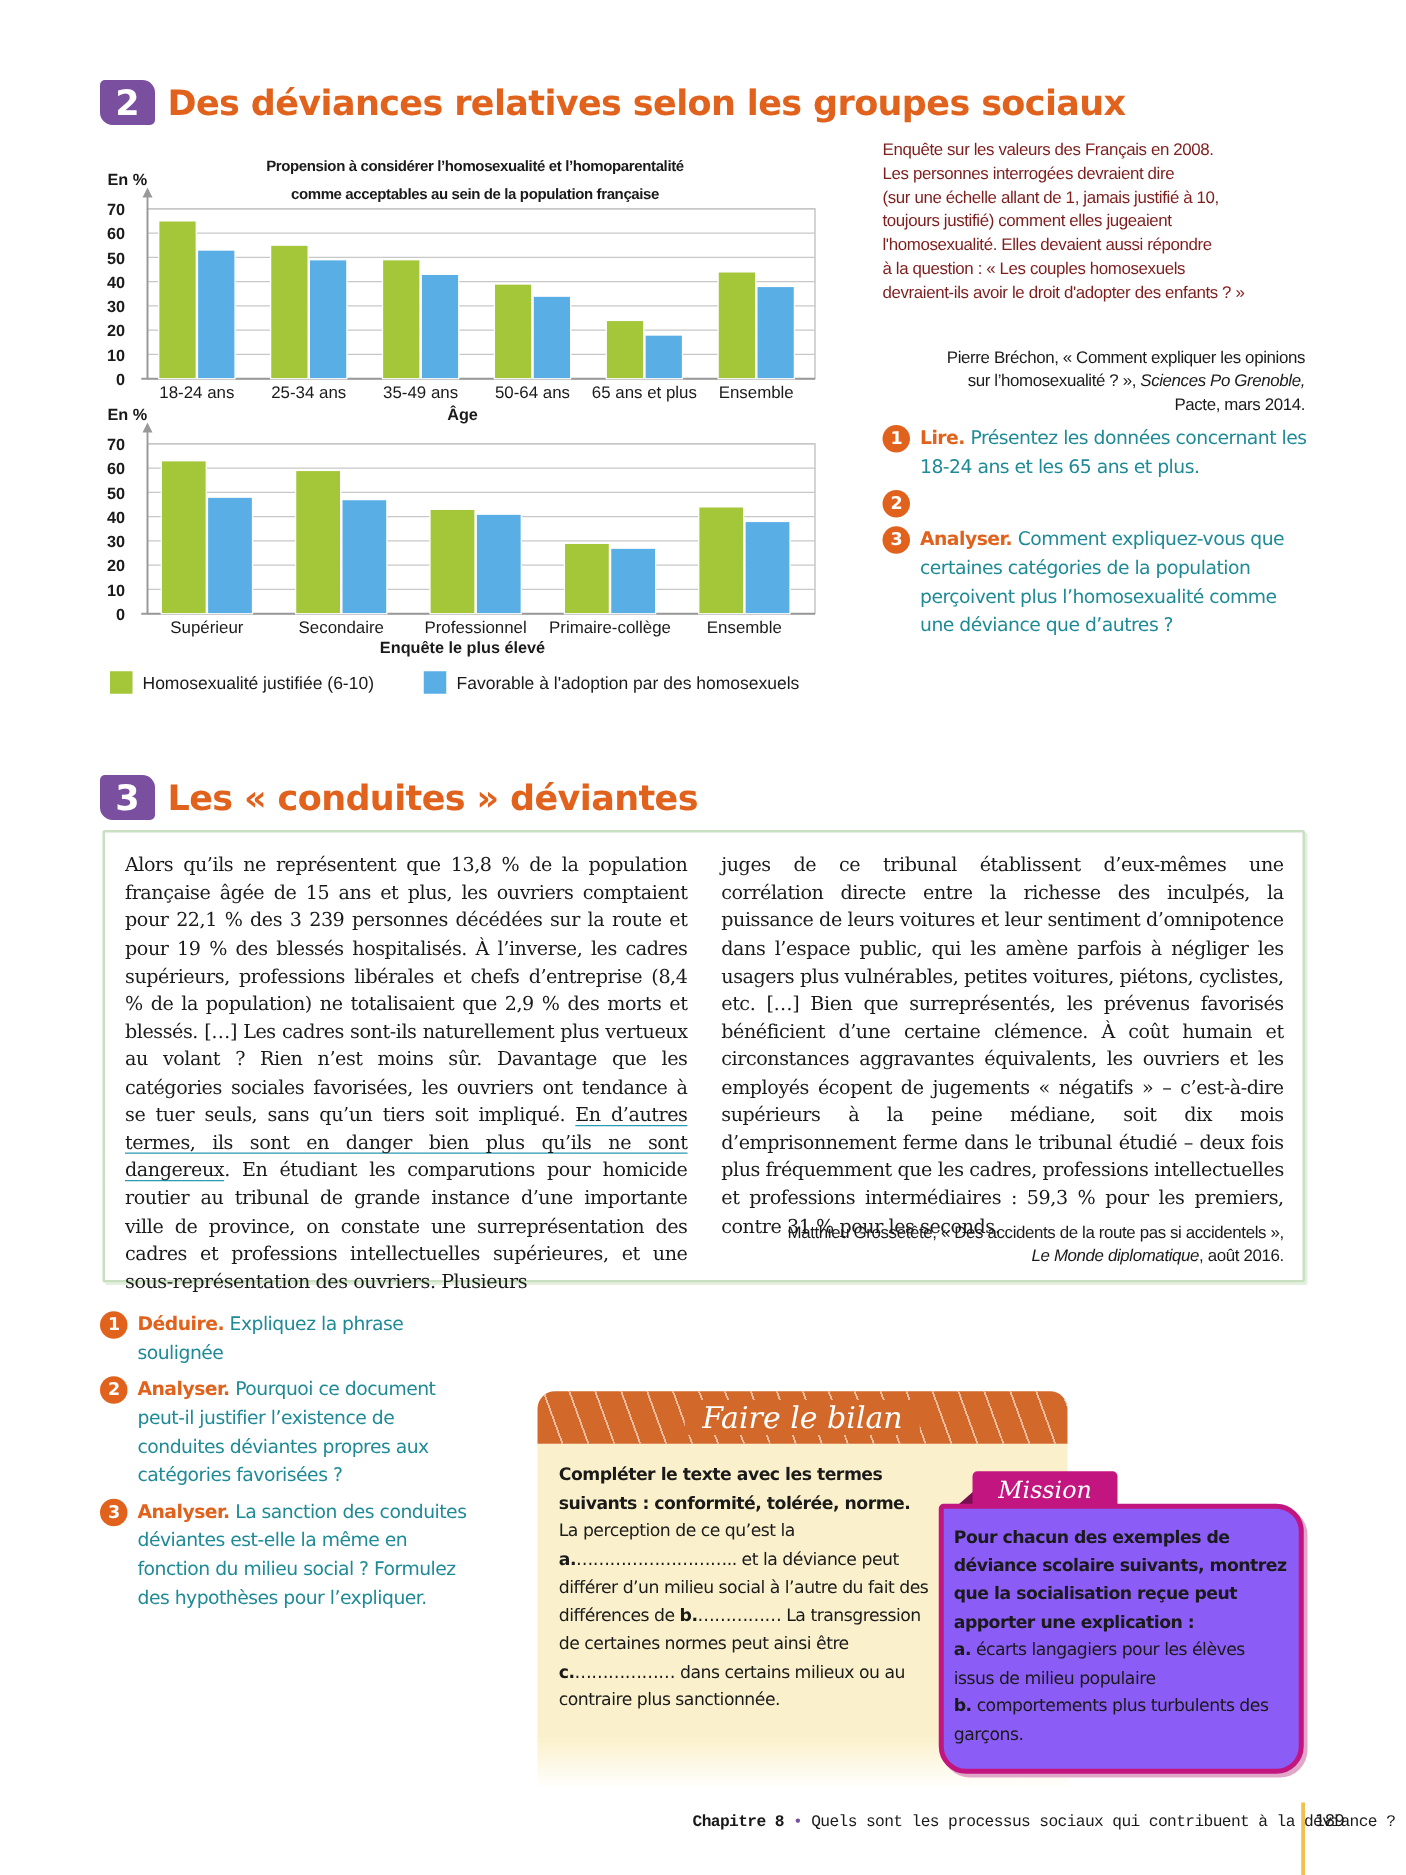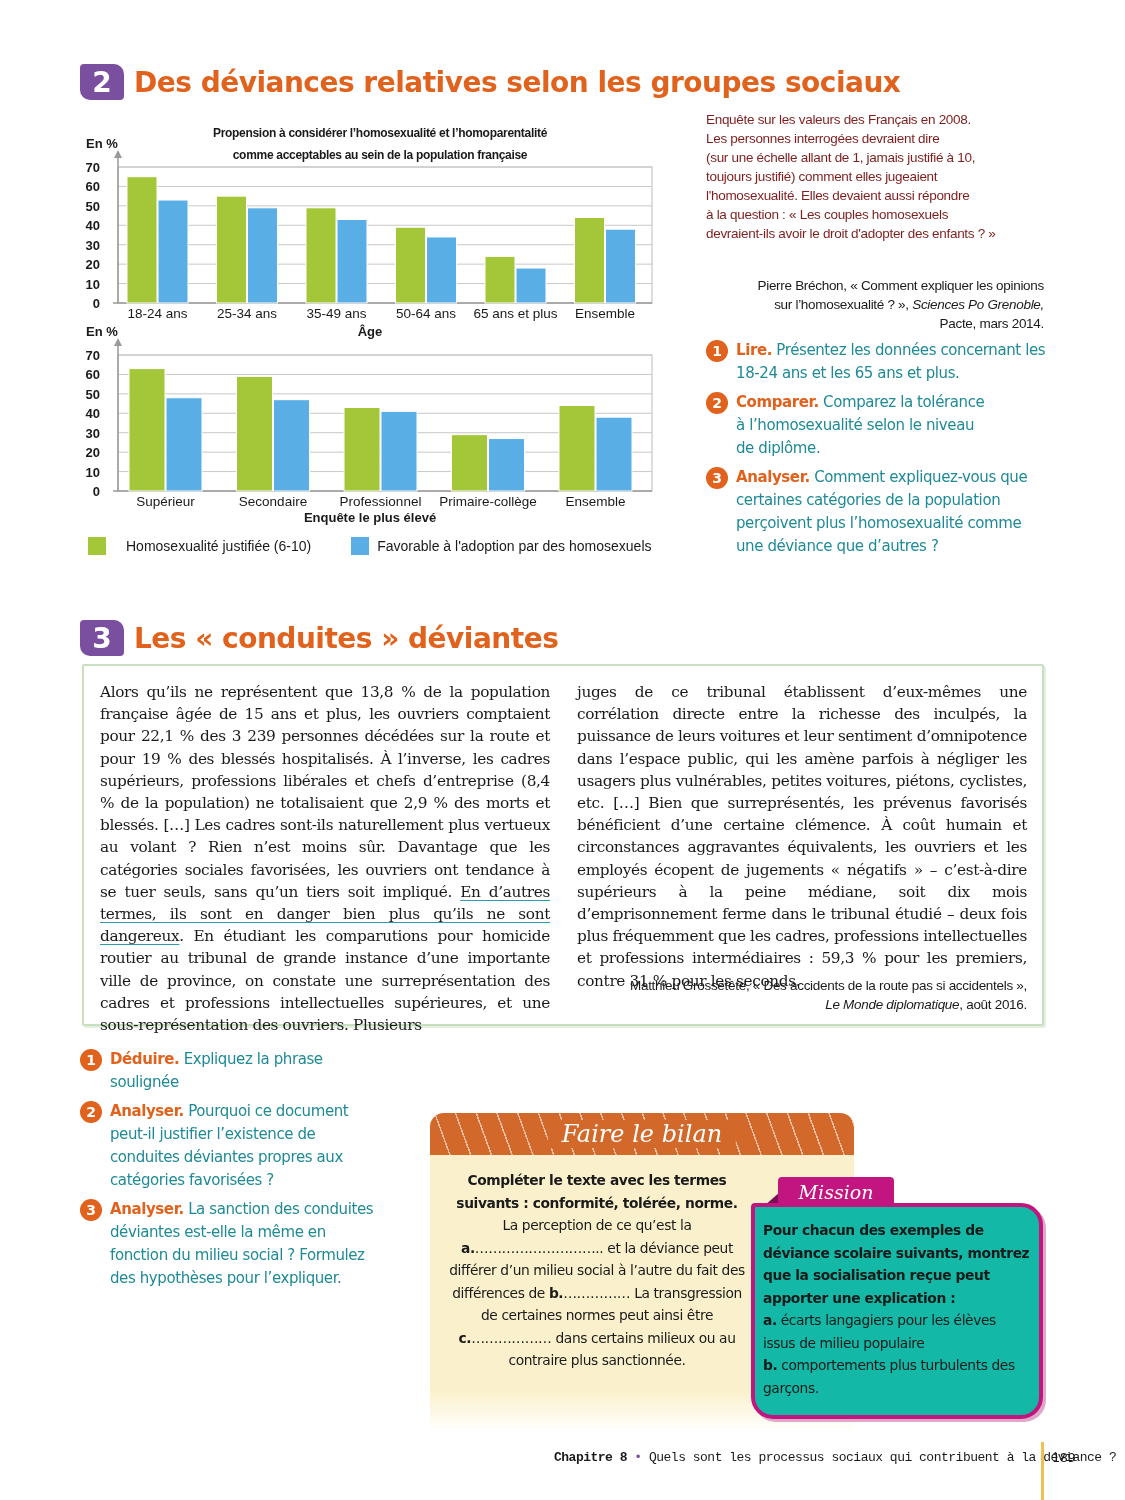--- a/index.html
+++ b/index.html
@@ -27,21 +27,21 @@
   .textbox { border: 2px solid #c8e0c0; border-radius: 2px; box-shadow: 2px 2px 0 #e4efe0; }
   .col { font-family: "DejaVu Serif", serif; font-size: 15.3px; line-height: 22.2px; text-align: justify; color: #1a1a1a; letter-spacing: -0.35px; }
   .ul { text-decoration: underline; text-decoration-color: #2a9bb0; text-underline-offset: 3px; }
 
   .bilan-head { background: #d2692a; border-radius: 14px 14px 0 0; height: 42px; position: relative; overflow: hidden; }
   .bilan-head .stripes { position: absolute; inset: 0; background: repeating-linear-gradient(70deg, transparent 0 18px, rgba(255,255,255,0.55) 18px 19.5px); }
   .bilan-title { position: absolute; left: 50%; top: 50%; transform: translate(-50%,-50%); background: #d2692a; color: #fff; font-size: 24px; padding: 0 14px; font-family: "DejaVu Serif", serif; font-style: italic; white-space: nowrap; text-align: right; }
   .bilan-body { background: #faf1cc; }
   .bilan-text { font-family: "DejaVu Sans", sans-serif; font-size: 13.8px; line-height: 22.5px; letter-spacing: -0.4px; }
 
-  .mission-box { border: 4px solid #c3157f; border-radius: 4px 22px 22px 22px; background: #14b8a6; box-shadow: 3px 3px 0 #e0a8c8; }
+  .mission-box { border: 4px solid #c3157f; border-radius: 4px 22px 22px 22px; background: #8b5cf6; box-shadow: 3px 3px 0 #e0a8c8; }
   .mission-tab { background: #c3157f; color: #fff; font-family: "DejaVu Serif", serif; font-style: italic; font-size: 19px; text-align: center; border-radius: 4px 4px 0 0; }
   .mission-fold { width: 0; height: 0; border-left: 16px solid transparent; border-bottom: 14px solid #7a0e52; }
 
   .footer { font-family: "DejaVu Sans", sans-serif; font-size: 13px; letter-spacing: -0.5px; }
   .pgbar { background: #f0c050; }
 </style>
 </head>
 <body>
 
 <div class="abs sec-head" style="left:80px; top:64px;">
@@ -129,21 +129,21 @@
     <rect x="371.5" y="96.65714285714284" width="36" height="56.342857142857156" fill="#a4c639" stroke="#fff" stroke-width="1"></rect>
     <rect x="408.5" y="100.54285714285714" width="36" height="52.457142857142856" fill="#5aaee6" stroke="#fff" stroke-width="1"></rect>
     <text x="408" y="168" font-size="13.5" text-anchor="middle" fill="#1a1a1a">Primaire-collège</text>
     <rect x="479" y="67.51428571428572" width="36" height="85.48571428571428" fill="#a4c639" stroke="#fff" stroke-width="1"></rect>
     <rect x="516" y="79.17142857142858" width="36" height="73.82857142857142" fill="#5aaee6" stroke="#fff" stroke-width="1"></rect>
     <text x="515.5" y="168" font-size="13.5" text-anchor="middle" fill="#1a1a1a">Ensemble</text>
   </svg>
 <div class="abs ylab" style="left:220px; top:510px; width:300px; text-align:center;">Enquête le plus élevé</div>
 
 <div class="abs legend" style="left:88px; top:537px;">
-  <div class="legend" style="margin-right:40px;gap:12px;">
+  <div class="legend" style="margin-right:40px;">
     <span class="sw" id="sw0" style="background: rgb(164, 198, 57);"></span>
     <span>Homosexualité justifiée (6-10)</span>
   </div>
   <div class="legend">
     <span class="sw" id="sw1" style="background: rgb(90, 174, 230);"></span>
     <span>Favorable à l'adoption par des homosexuels</span>
   </div>
 </div>
 
 <div class="abs note" style="left:706px; top:110px; width:345px;">
@@ -161,21 +161,20 @@
   <div>Pacte, mars 2014.</div>
 </div>
 
 <div class="abs" style="left:706px; top:339px; width:345px;">
   <div class="q">
     <span class="qnum">1</span>
     <span><span class="qverb">Lire.</span><span> Présentez les données concernant les 18-24 ans et les 65 ans et plus.</span></span>
   </div>
   <div class="q">
     <span class="qnum">2</span>
-    <span style="width:260px"><span class="qverb">Comparer.</span><span> Comparez la tolérance à l’homosexualité selon le niveau de diplôme.</span></span>
   </div>
   <div class="q">
     <span class="qnum">3</span>
     <span><span class="qverb">Analyser.</span><span> Comment expliquez-vous que certaines catégories de la population perçoivent plus l’homosexualité comme une déviance que d’autres ?</span></span>
   </div>
 </div>
 
 <div class="abs sec-head" style="left:80px; top:620px;">
   <div class="badge">3</div>
   <div class="sec-title">Les « conduites » déviantes</div>
@@ -205,21 +204,21 @@
     <span style="width:265px"><span class="qverb">Analyser.</span><span> La sanction des conduites déviantes est-elle la même en fonction du milieu social ? Formulez des hypothèses pour l’expliquer.</span></span>
   </div>
 </div>
 
 <div class="abs" style="left:430px; top:1113px; width:424px;">
   <div class="bilan-head">
     <div class="stripes"></div>
     <div class="bilan-title">Faire le bilan</div>
   </div>
   <div class="bilan-body" style="height:236px; padding:14px 16px 0 17px;">
-    <div class="bilan-text" style="width:300px;text-align:center;">
+    <div class="bilan-text" style="width:300px;">
       <b>Compléter le texte avec les termes suivants : conformité, tolérée, norme.</b><br>
       <span>La perception de ce qu’est la </span><b>a.</b><span>……………………….. </span><span>et la déviance peut différer d’un milieu social à l’autre du fait des différences de </span><b>b.</b><span>…………… </span><span>La transgression de certaines normes peut ainsi être </span><b>c.</b><span>………………  </span><span>dans certains milieux ou au contraire plus sanctionnée.</span>
     </div>
   </div>
   <div style="height:40px; background:linear-gradient(#faf1cc, #ffffff);"></div>
 </div>
 
 <div class="abs mission-fold" style="left:764px; top:1192px;"></div>
 <div class="abs mission-tab" style="left:778px; top:1177px; width:116px; height:30px; line-height:30px;">Mission</div>
 <div class="abs mission-box" style="left:751px; top:1203px; width:292px; height:216px; padding:12px 8px 0 8px;">

